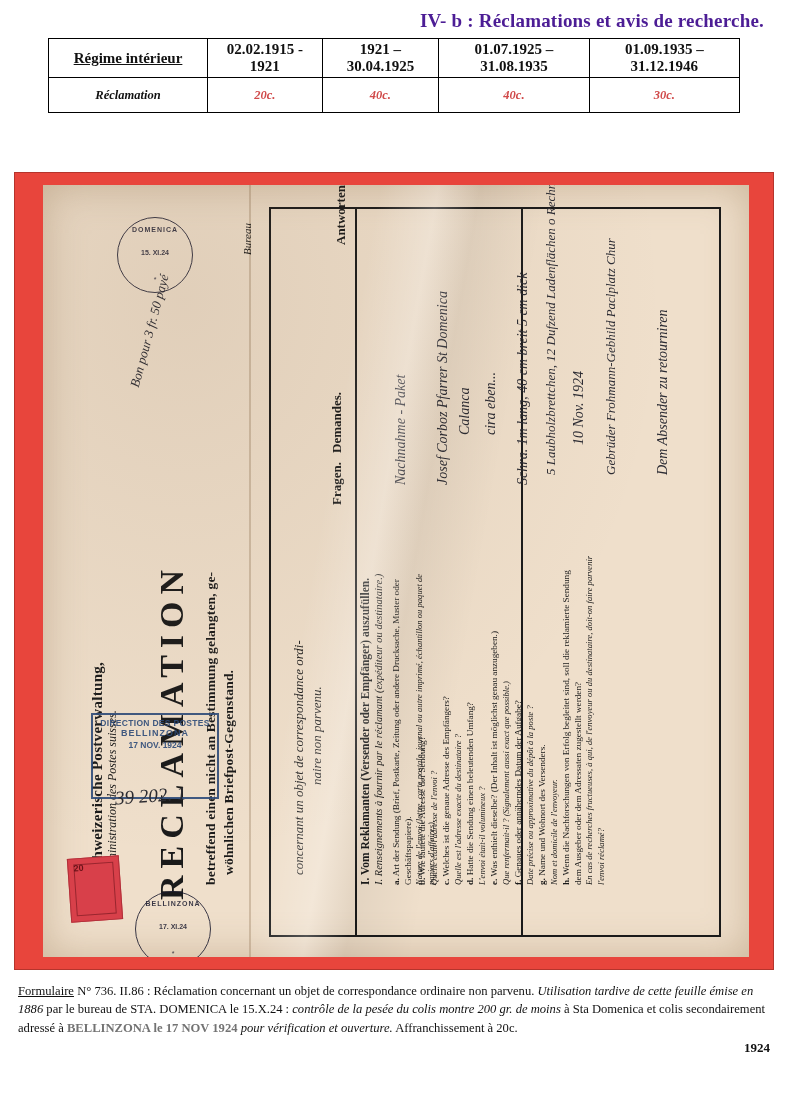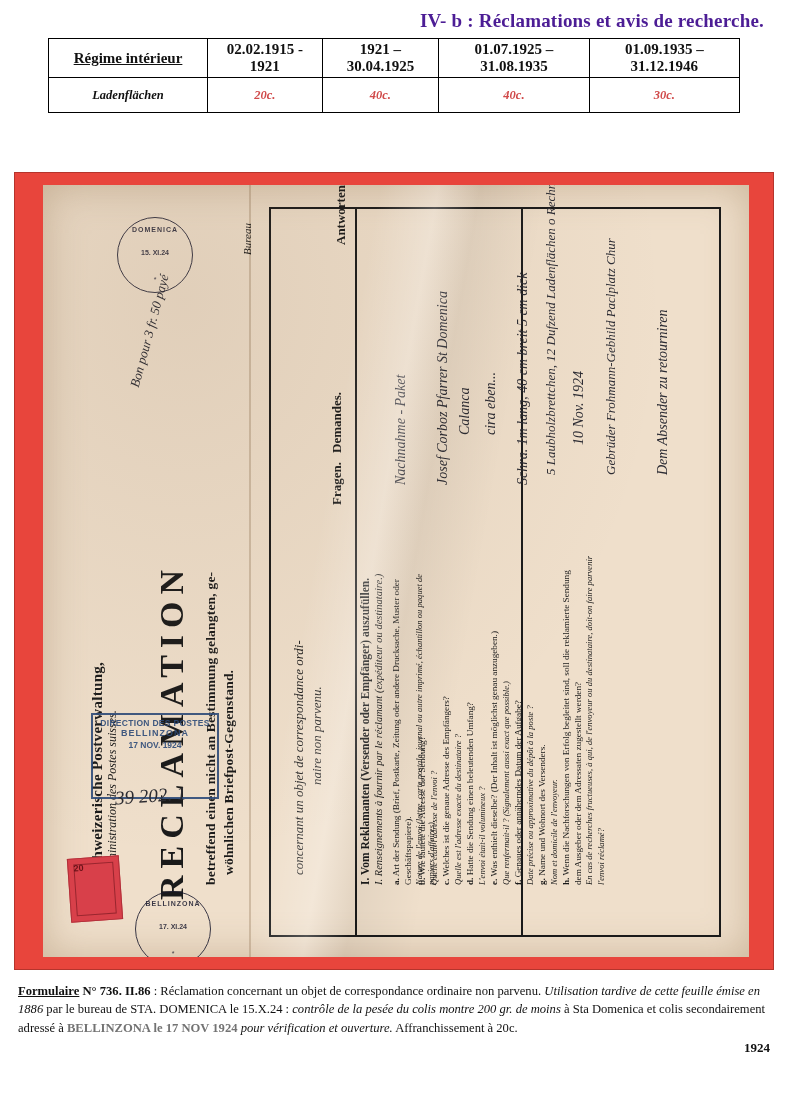--- a/index.html
+++ b/index.html
@@ -185,21 +185,21 @@
     font-style:italic;font-size:19px;color:#2a2a30;
     transform:rotate(-4deg);
   }
 
   
   .caption{
     position:absolute;left:18px;top:982px;width:752px;
     font-size:12.6px;line-height:1.45;
     font-family:"Liberation Serif", serif;
   }
-  .caption b{font-weight:bold;}
+  .caption b{font-weight:normal;}
   .caption i{font-style:italic;}
   .caption .u{text-decoration:underline;}
   .red{color:#737373;font-weight:bold;}
   .year{
     position:absolute;right:18px;top:1040px;
     font-weight:bold;font-size:13px;
   }
 </style>
 </head>
 <body>
@@ -214,21 +214,21 @@
         <tr>
           <td class="rowhead underline">Régime intérieur</td>
           <td>02.02.1915 - 1921</td>
           <td>1921 – 30.04.1925</td>
           <td>01.07.1925 – 31.08.1935</td>
           <td>01.09.1935 – 31.12.1946</td>
         </tr>
       </thead>
       <tbody>
         <tr>
-          <td class="rowhead">Ladenflächen</td>
+          <td class="rowhead">Réclamation</td>
           <td class="val">20c.</td>
           <td class="val">40c.</td>
           <td class="val">40c.</td>
           <td class="val">30c.</td>
         </tr>
       </tbody>
     </table>
   </div>
 
 

